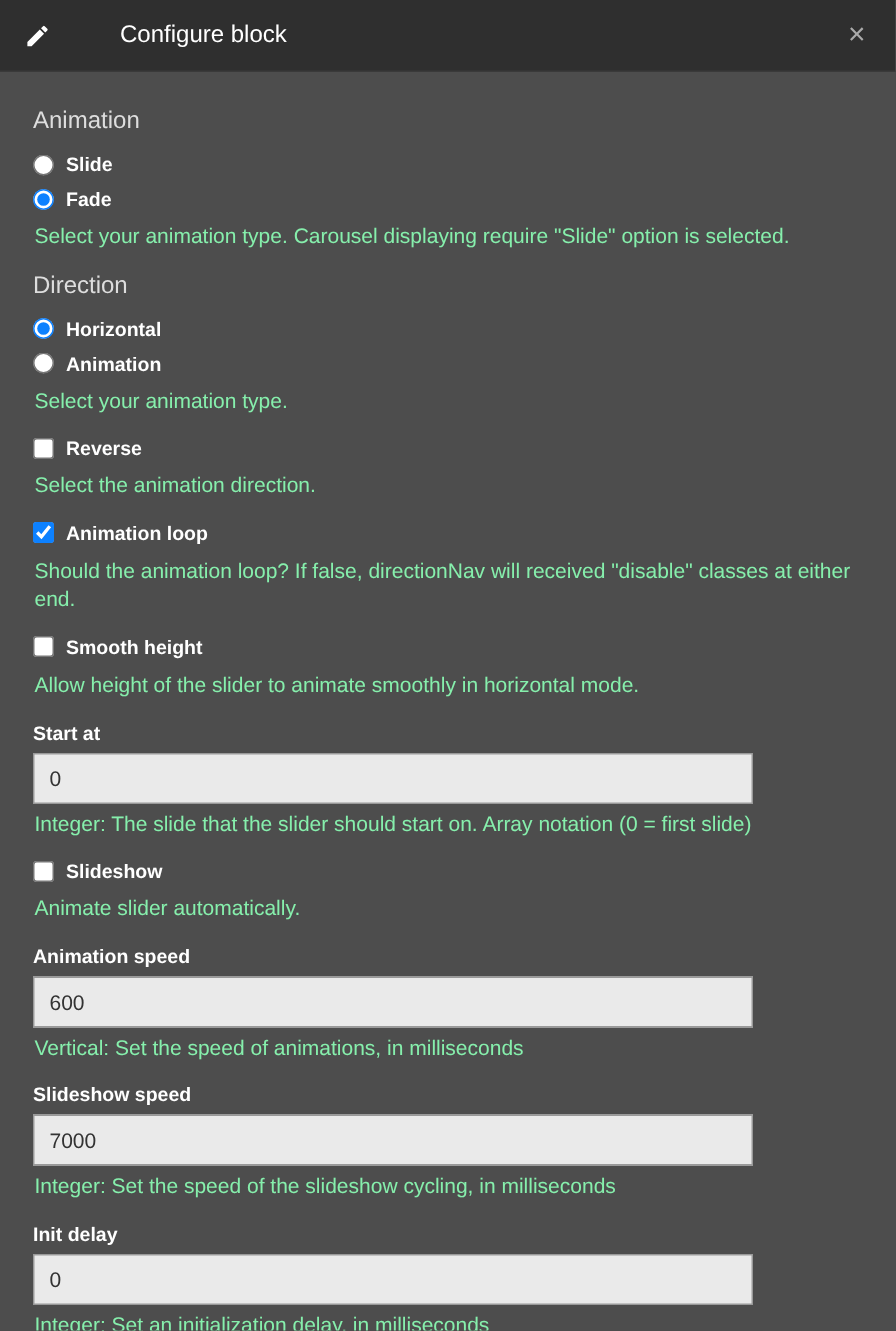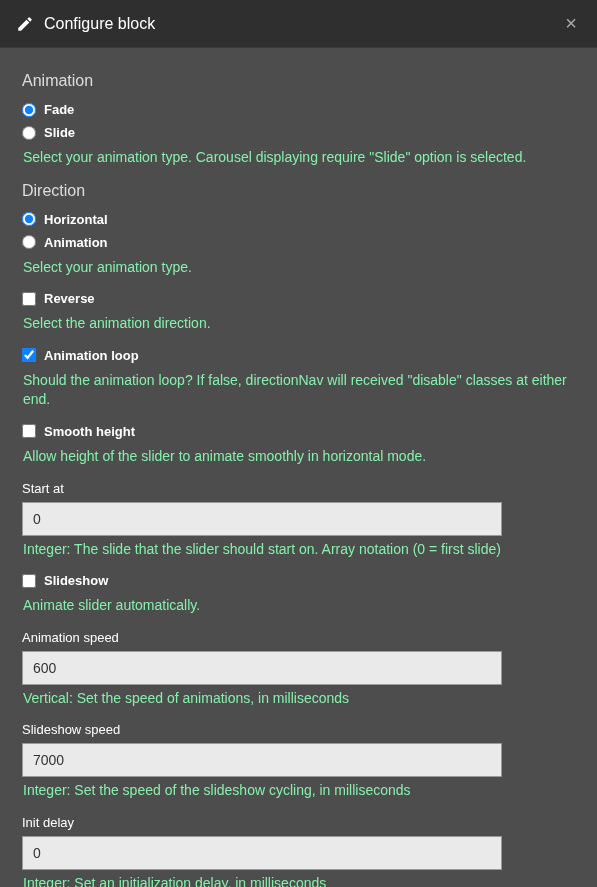--- a/index.html
+++ b/index.html
@@ -2,39 +2,39 @@
 <html><head>
   <meta charset="utf-8">
   <style>
     * { margin:0; padding:0; box-sizing:border-box; }
     body {
       font-family:-apple-system,BlinkMacSystemFont,"Segoe UI",Arial,sans-serif;
       background:#4d4d4d; color:#ddd; width:597px; height:887px; overflow:hidden;
     }
     .header {
       background:#2f2f2f; height:48px; display:flex; align-items:center;
-      padding:0 16px; border-bottom:1px solid #3a3a3a;
+      padding:0 16px; border-bottom:1px solid #3a3a3a;gap:36px;
     }
     .header-icon { width:18px; height:18px; margin-right:10px; }
     .header-title { font-size:16px; color:#fff; font-weight:400; flex:1; }
     .close-btn { font-size:20px; color:#aaa; cursor:pointer; padding:4px; }
     .body { padding:16px 22px 0 22px; }
     .section-heading { font-size:16px; color:#ddd; font-weight:400; margin:8px 0 12px; }
     .radio-row, .check-row { margin:8px 0; display:flex; align-items:center; }
     .radio-row input[type=radio] {
       width:14px; height:14px; margin-right:8px; accent-color:#0d81ff; cursor:pointer;
     }
     .check-row input[type=checkbox] {
       width:14px; height:14px; margin-right:8px; accent-color:#0d81ff; cursor:pointer;
     }
     .radio-row label, .check-row label {
       font-size:13px; font-weight:700; color:#fff; cursor:pointer;
     }
     .desc { font-size:14px; color:#86efac; margin:4px 0 14px 1px; line-height:1.4; }
-    .field-label { font-size:13px; font-weight:400; color:#fff; margin:10px 0 6px; display:block; }
+    .field-label { font-size:13px; font-weight:700; color:#fff; margin:10px 0 6px; display:block; }
     .text-input {
       width:480px; height:34px; background:#eaeaea; border:1px solid #999;
       color:#333; font-size:14px; padding:0 10px; outline:none;
     }
     .group { margin-bottom:4px; }
   </style>
 </head>
 <body>
 
 <div class="header">
@@ -42,26 +42,26 @@
     <path d="M3 17.25V21h3.75L17.81 9.94l-3.75-3.75L3 17.25zM20.71 7.04a1 1 0 0 0 0-1.41l-2.34-2.34a1 1 0 0 0-1.41 0l-1.83 1.83 3.75 3.75 1.83-1.83z"></path>
   </svg>
   <div class="header-title">Configure block</div>
   <div class="close-btn">×</div>
 </div>
 
 <div class="body">
 
   <div class="section-heading">Animation</div>
   <div class="radio-row">
+    <input type="radio" name="anim" id="r-slide" style="">
+    <label for="r-slide">Slide</label>
+  </div>
+  <div class="radio-row">
     <input type="radio" name="anim" id="r-fade" checked="" style="">
     <label for="r-fade">Fade</label>
-  </div>
-  <div class="radio-row">
-    <input type="radio" name="anim" id="r-slide" style="">
-    <label for="r-slide">Slide</label>
   </div>
   <div class="desc">Select your animation type. Carousel displaying require "Slide" option is selected.</div>
 
   <div class="section-heading">Direction</div>
   <div class="radio-row">
     <input type="radio" name="dir" id="r-horiz" checked="" style="">
     <label for="r-horiz">Horizontal</label>
   </div>
   <div class="radio-row">
     <input type="radio" name="dir" id="r-vert" style="">

